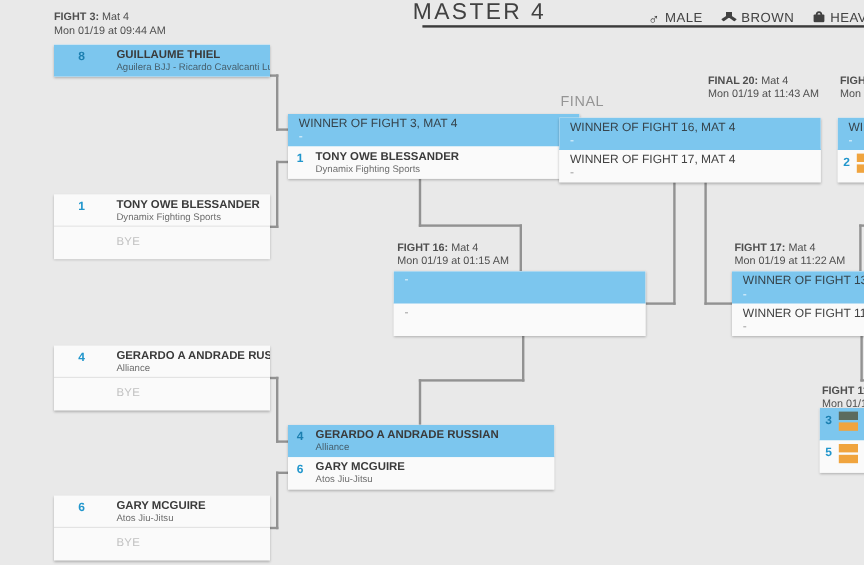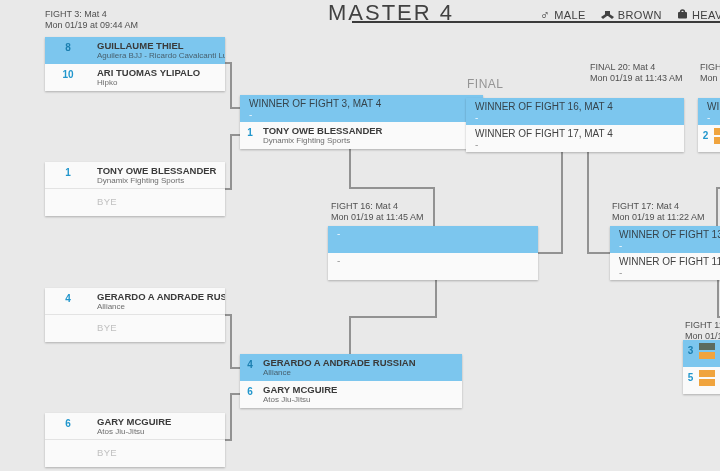--- a/index.html
+++ b/index.html
@@ -5,29 +5,29 @@
   html,body{margin:0;padding:0}
   body{
     width:720px;height:471px;overflow:hidden;position:relative;
     background:#e9e9e9;
     font-family:"Liberation Sans",sans-serif;
     -webkit-font-smoothing:antialiased;
   }
   #stage{position:absolute;left:0;top:0;width:720px;height:471px;overflow:hidden}
 
   
-  .hdr-title{position:absolute;left:328px;top:0px;font-size:22px;color:#414141;letter-spacing:2px;z-index:3;white-space:nowrap}
+  .hdr-title{position:absolute;left:344px;top:0px;font-size:19px;color:#414141;letter-spacing:2px;z-index:3;white-space:nowrap}
   .hdr-meta{position:absolute;left:540px;top:8px;display:flex;gap:15px;align-items:center;z-index:3}
   .hdr-item{display:flex;align-items:center;gap:4px;font-size:11px;color:#414141;letter-spacing:.4px;white-space:nowrap}
   .male-glyph{font-size:13px;font-weight:bold;line-height:11px;color:#414141}
   .hdr-rule{position:absolute;left:352px;top:21px;width:368px;height:2px;background:#3b3b3b;z-index:3}
 
   
   .flabel{position:absolute;font-size:9px;line-height:11px;color:#4f4f4f;z-index:2;white-space:nowrap}
-  .flabel b{font-weight:normal}
+  .flabel b{font-weight:bold}
   .final-title{position:absolute;font-size:12px;color:#959595;letter-spacing:.5px;z-index:2}
 
   
   .card{position:absolute;background:#fafafa;box-shadow:0 1px 2px rgba(0,0,0,.25);z-index:2;overflow:hidden}
   .row{height:27px;box-sizing:border-box;padding-top:3px;position:relative;border-bottom:1px solid #e3e3e3;background:#fafafa}
   .row:last-child{border-bottom:none}
   .row.hl{background:#7cc6ee;border-bottom-color:#7cc6ee}
   .seed{position:absolute;left:8px;top:5px;width:30px;text-align:center;font-weight:bold;font-size:10px;color:#2196cc}
   .hl .seed{color:#1b7fb0}
   .nm{display:block;margin-left:52px;font-weight:bold;font-size:9.5px;line-height:11px;color:#3a3a3a;white-space:nowrap}
@@ -114,21 +114,21 @@
 
   <div class="line" style="left:717px;top:316px;width:3px;height:2px"></div>
   <div class="line" style="left:717px;top:280px;width:2px;height:38px"></div>
 
   <div class="flabel" style="left:45px;top:9px">
     <div><b>FIGHT 3:</b> <span>Mat 4</span></div>
     <div>Mon 01/19 at 09:44 AM</div>
   </div>
   <div class="flabel" style="left:331px;top:201px">
     <div><b>FIGHT 16:</b> <span>Mat 4</span></div>
-    <div>Mon 01/19 at 11:45 AM</div>
+    <div>Mon 01/19 at 01:15 AM</div>
   </div>
   <div class="flabel" style="left:612px;top:201px">
     <div><b>FIGHT 17:</b> <span>Mat 4</span></div>
     <div>Mon 01/19 at 11:22 AM</div>
   </div>
   <div class="flabel" style="left:590px;top:62px">
     <div><b>FINAL 20:</b> <span>Mat 4</span></div>
     <div>Mon 01/19 at 11:43 AM</div>
   </div>
   <div class="flabel" style="left:700px;top:62px">
@@ -140,25 +140,20 @@
     <div>Mon 01/19</div>
   </div>
   <div class="final-title" style="left:467px;top:77px">FINAL</div>
 
   <div class="card c1" style="left:45px;top:37px;width:180px">
     <div class="row hl">
       <span class="seed">8</span>
       <span class="nm">GUILLAUME THIEL</span>
       <span class="club">Aguilera BJJ - Ricardo Cavalcanti Luxembourg</span>
     </div>
-    <div class="row">
-      <span class="seed">10</span>
-      <span class="nm">ARI TUOMAS YLIPALO</span>
-      <span class="club">Hipko</span>
-    </div>
   </div>
 
   <div class="card c1" style="left:45px;top:162px;width:180px">
     <div class="row">
       <span class="seed">1</span>
       <span class="nm">TONY OWE BLESSANDER</span>
       <span class="club">Dynamix Fighting Sports</span>
     </div>
     <div class="row">
       <span class="bye">BYE</span>

